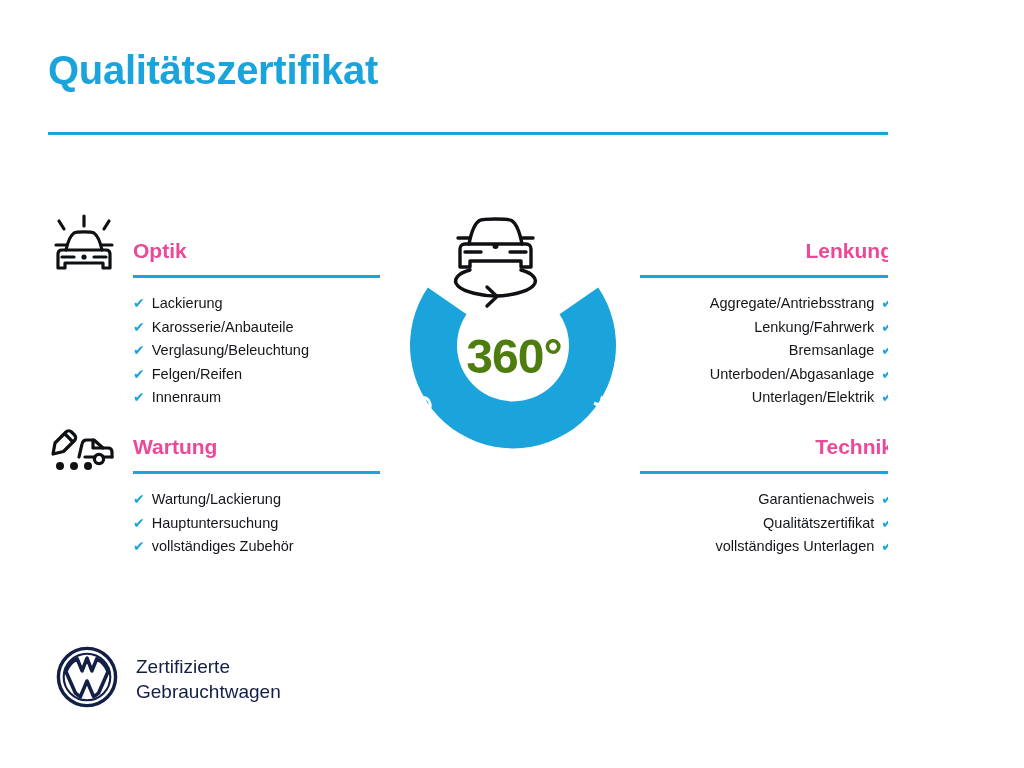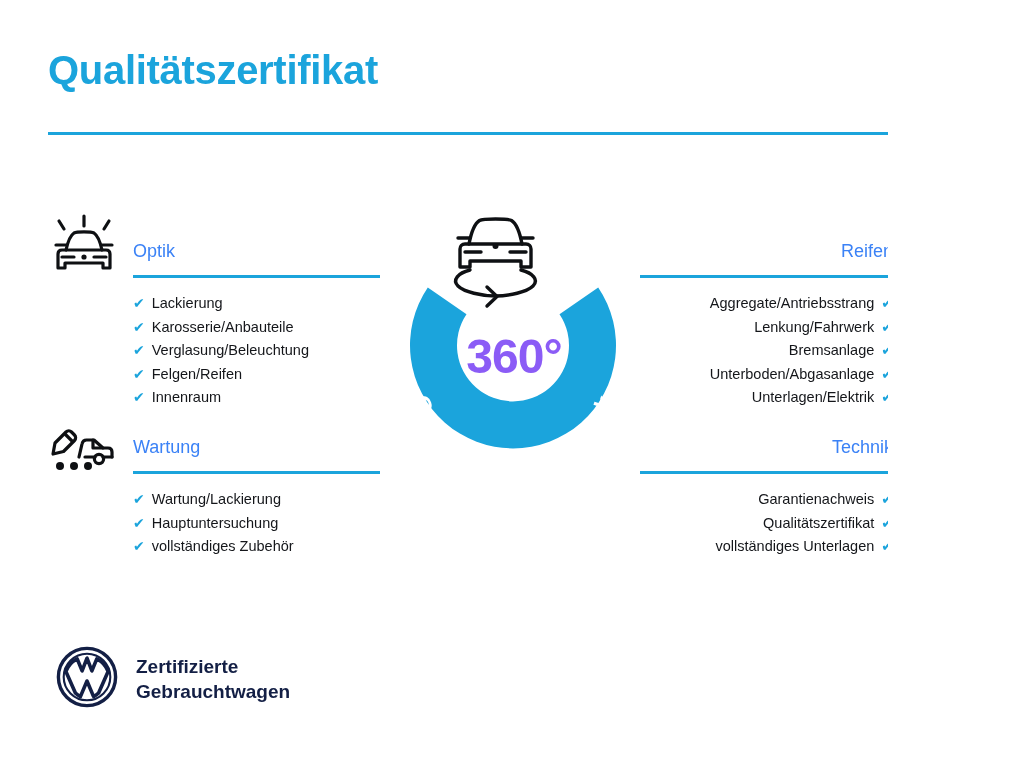--- a/index.html
+++ b/index.html
@@ -43,23 +43,23 @@
 
   
   .block {
     position: absolute;
   }
   .block-head {
     position: relative;
     height: 40px;
   }
   .block-title {
-    font-size: 18px;
-    font-weight: normal;
-    color: #3b82f6;
+    font-size: 21px;
+    font-weight: bold;
+    color: #ec4899;
     line-height: 26px;
     white-space: nowrap;
   }
   .block-rule {
     position: absolute;
     left: 0;
     right: 0;
     bottom: 0;
     height: 3px;
     background: #1BA4DC;
@@ -124,38 +124,38 @@
     width: 270px;
     height: 290px;
     display: flex;
     align-items: center;
     justify-content: center;
     pointer-events: none;
   }
   #badge-degrees {
     font-size: 48px;
     font-weight: bold;
-    color: #8b5cf6;
+    color: #4d7c0f;
     letter-spacing: -1px;
     margin-top: 38px;
     margin-left: 2px;
   }
 
   
   #footer {
     position: absolute;
     left: 56px;
     top: 646px;
     display: flex;
     align-items: center;
     gap: 18px;
   }
   #footer-text {
     font-size: 19px;
-    font-weight: bold;
+    font-weight: normal;
     color: #131f45;
     line-height: 25px;
     white-space: pre-line;
   }
 </style>
 </head>
 <body>
 
 <div id="page">
 
@@ -299,21 +299,21 @@
         </li>
       <li class="item">
           <span class="check">✔</span>
           <span>Innenraum</span>
         </li>
     </ul>
   </div>
 
   <div class="block block-right" id="block-technik">
     <div class="block-head">
-      <div class="block-title">Reifen</div>
+      <div class="block-title">Lenkung</div>
       <div class="block-rule"></div>
     </div>
     <ul class="items">
       <li class="item">
           <span>Aggregate/Antriebsstrang</span>
           <span class="check">✔</span>
         </li>
       <li class="item">
           <span>Lenkung/Fahrwerk</span>
           <span class="check">✔</span>

